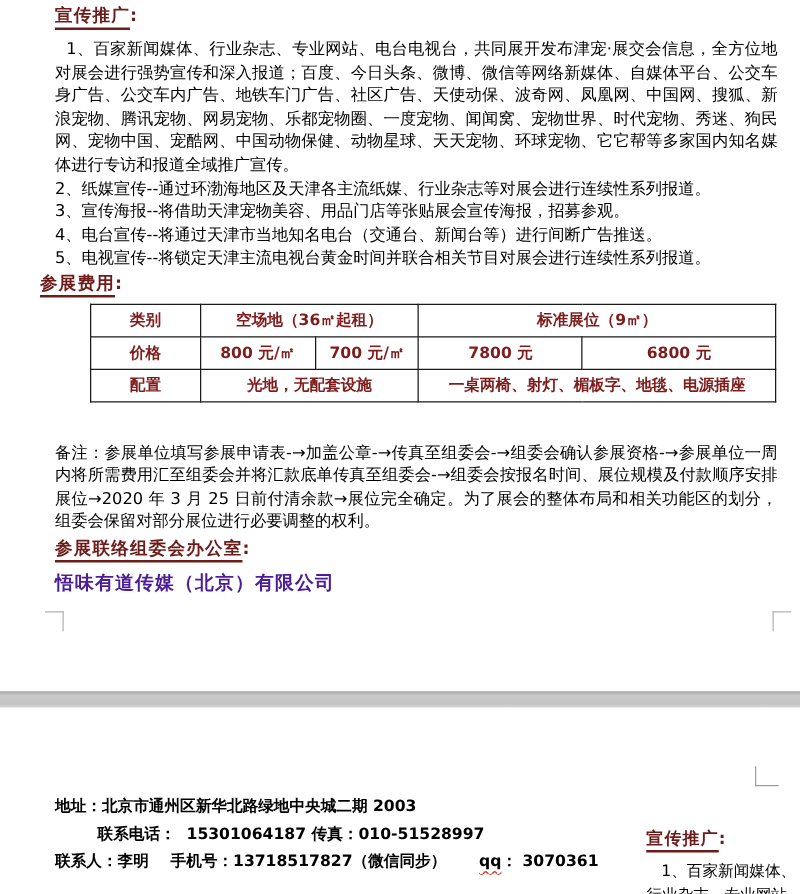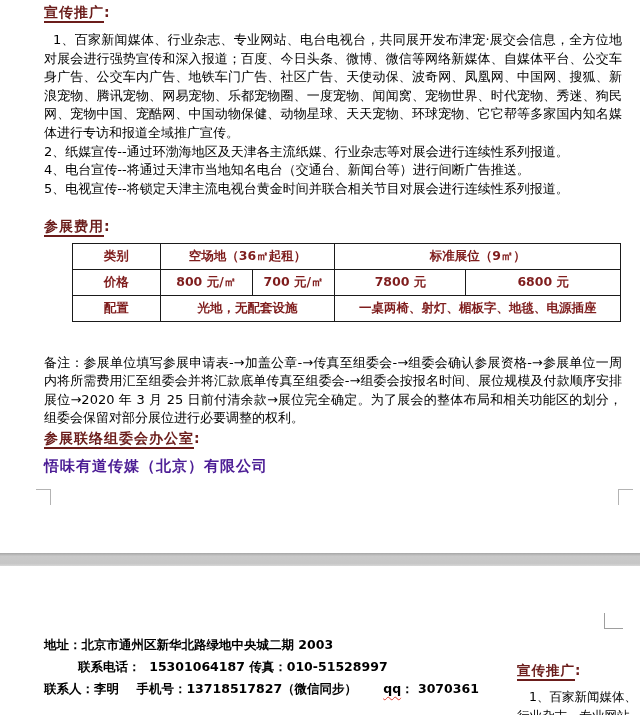--- a/index.html
+++ b/index.html
@@ -51,25 +51,26 @@
 
 <div class="canvas">
 
   <section>
 
     <h2 class="hd" style="left:44px; top:4px;"><span class="hd-label">宣传推广</span><span>:</span></h2>
 
     <div class="body-text">
       <p class="first">1、百家新闻媒体、行业杂志、专业网站、电台电视台，共同展开发布津宠·展交会信息，全方位地对展会进行强势宣传和深入报道；百度、今日头条、微博、微信等网络新媒体、自媒体平台、公交车身广告、公交车内广告、地铁车门广告、社区广告、天使动保、波奇网、凤凰网、中国网、搜狐、新浪宠物、腾讯宠物、网易宠物、乐都宠物圈、一度宠物、闻闻窝、宠物世界、时代宠物、秀迷、狗民网、宠物中国、宠酷网、中国动物保健、动物星球、天天宠物、环球宠物、它它帮等多家国内知名媒体进行专访和报道全域推广宣传。</p>
       <p>2、纸媒宣传--通过环渤海地区及天津各主流纸媒、行业杂志等对展会进行连续性系列报道。</p>
+      <p>3、宣传海报--将借助天津宠物美容、用品门店等张贴展会宣传海报，招募参观。</p>
       <p>4、电台宣传--将通过天津市当地知名电台（交通台、新闻台等）进行间断广告推送。</p>
       <p>5、电视宣传--将锁定天津主流电视台黄金时间并联合相关节目对展会进行连续性系列报道。</p>
     </div>
 
-    <h2 class="hd" style="left:44px; top:218px;"><span class="hd-label">参展费用</span><span>:</span></h2>
+    <h2 class="hd" style="left:32px; top:218px;"><span class="hd-label">参展费用</span><span>:</span></h2>
 
     <table class="fee-table">
       <colgroup>
         <col class="col0">
           <col class="col1">
           <col class="col2">
           <col class="col3">
           <col class="col4">
       </colgroup>
       <tbody>

